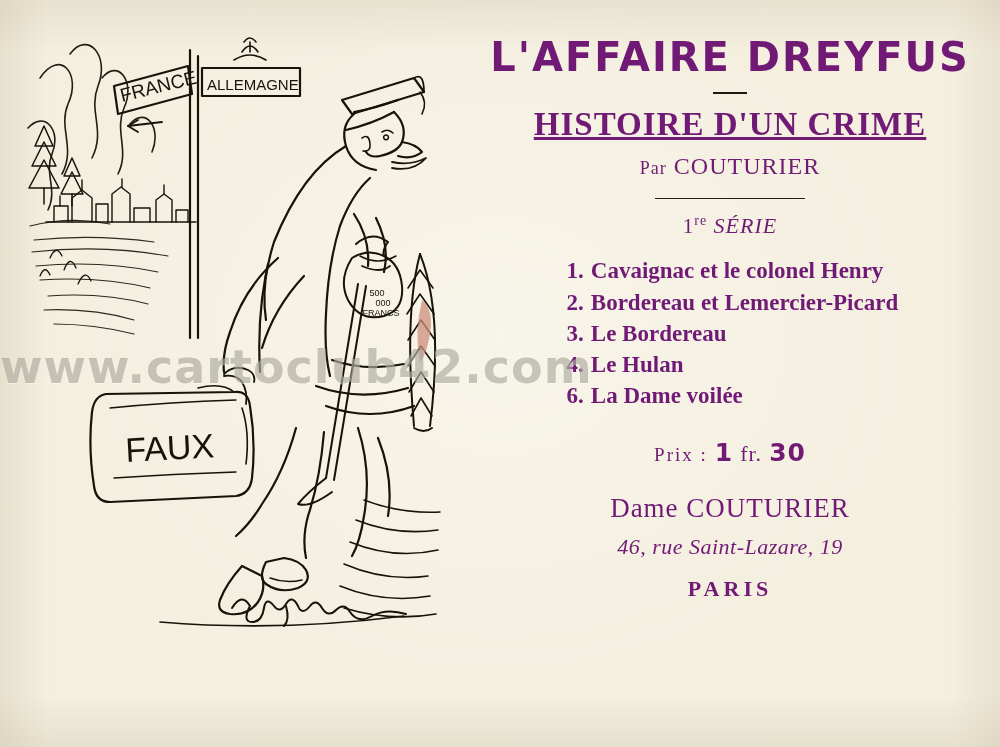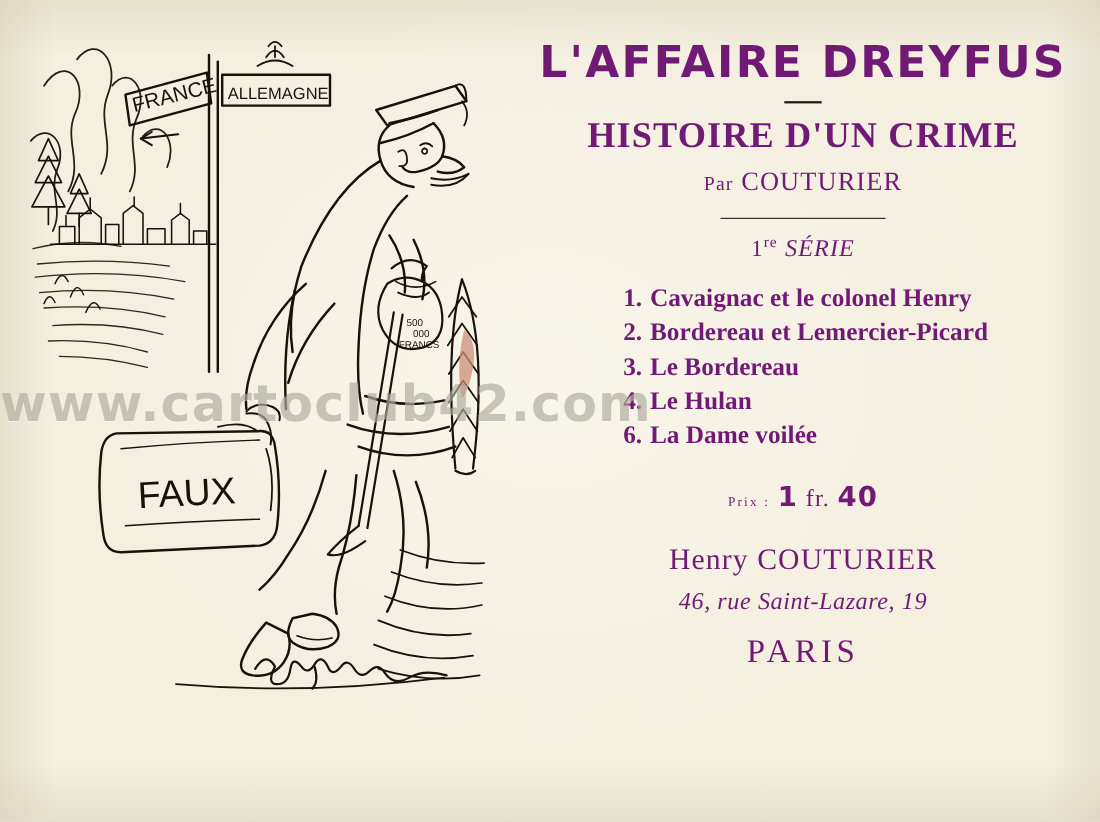--- a/index.html
+++ b/index.html
@@ -67,20 +67,21 @@
     height: 2px;
     background: #1b1710;
     margin: 14px auto 12px auto;
   }
   .subtitle {
     font-family: "Liberation Serif", serif;
     font-size: 33px;
     letter-spacing: 1px;
     margin: 4px 0 10px 0;
     white-space: nowrap;
+    text-decoration: underline;
   }
   .byline {
     font-family: "Liberation Serif", serif;
     font-size: 24px;
     letter-spacing: 1px;
     margin: 0 0 6px 0;
   }
   .byline .small-caps {
     font-size: 18px;
     letter-spacing: 1px;
@@ -118,40 +119,40 @@
     display: inline-block;
     width: 22px;
     text-align: right;
     margin-right: 7px;
   }
   .price {
     font-size: 24px;
     margin: 26px 0 0 0;
     letter-spacing: 1px;
   }
-  .price .lbl { font-size: 12px; letter-spacing: 2px; }
+  .price .lbl { font-size: 19px; letter-spacing: 2px; }
   .price .amount { font-family: "DejaVu Sans", sans-serif; font-weight: bold; font-size: 25px; }
   .price .unit { font-size: 22px; }
   .publisher {
     font-size: 27px;
     letter-spacing: 1px;
     margin: 26px 0 0 0;
   }
   .address {
     font-family: "Liberation Serif", serif;
     font-style: italic;
     font-size: 22px;
     margin: 10px 0 0 0;
     letter-spacing: 0.5px;
   }
   .city {
-    font-size: 30px;
+    font-size: 22px;
     letter-spacing: 4px;
     margin: 16px 0 0 0;
-    font-weight: normal;
+    font-weight: bold;
   }
 
   
   .watermark {
     position: absolute;
     left: 0;
     top: 340px;
     width: 848px;
     font-family: "DejaVu Sans", sans-serif;
     font-size: 46px;
@@ -387,23 +388,23 @@
       </li>
       <li>
         <span class="idx">6.</span><span>La Dame voilée</span>
       </li>
     </ul>
 
     <div class="price">
       <span class="lbl">Prix :</span>
       <span class="amount">1</span>
       <span class="unit">fr.</span>
-      <span class="amount">40</span>
+      <span class="amount">30</span>
     </div>
 
-    <div class="publisher">Henry COUTURIER</div>
+    <div class="publisher">Dame COUTURIER</div>
     <div class="address">46, rue Saint-Lazare, 19</div>
     <div class="city">PARIS</div>
   </div>
 
   <div class="watermark">www.cartoclub42.com</div>
 
 </div>
 
 </body></html>

